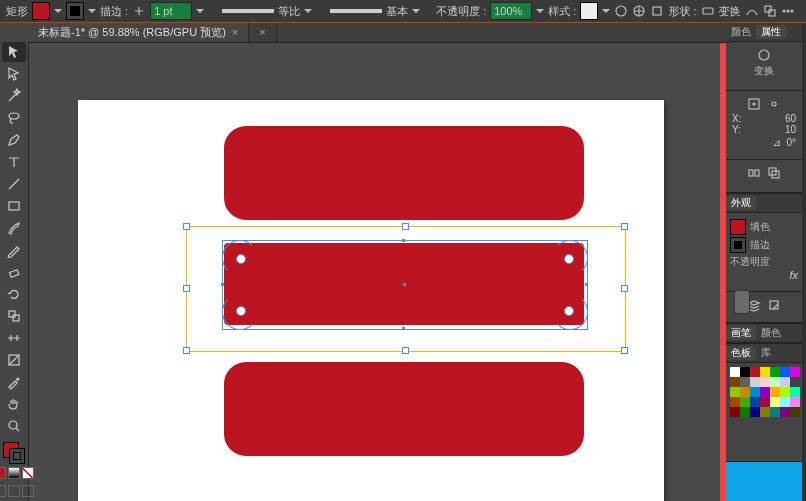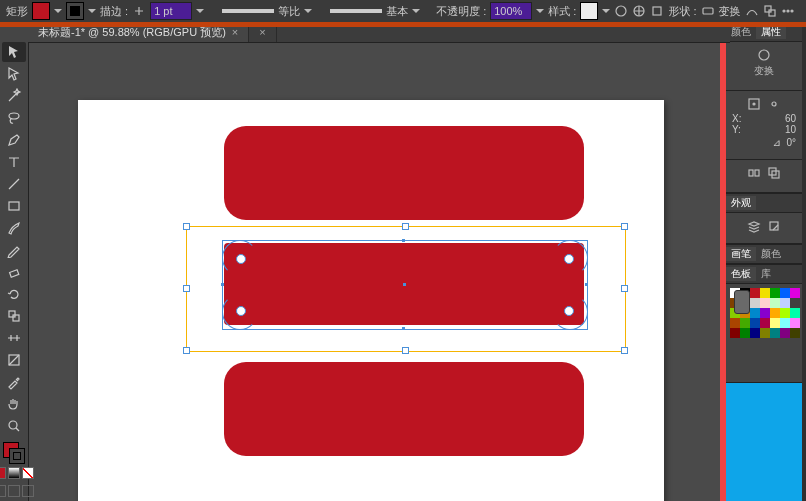--- a/index.html
+++ b/index.html
@@ -1,21 +1,21 @@
 <!DOCTYPE html>
 <html><head>
 <meta charset="utf-8">
 <style>
   html,body{margin:0;padding:0;width:806px;height:501px;background:#2f2f2f;font-family:"Microsoft YaHei",Arial,sans-serif;color:#ccc;font-size:11px;overflow:hidden}
-  .topbar{position:absolute;left:0;top:0;right:0;height:22px;background:#3a3a3a;border-bottom:5px solid #c2410c;display:flex;align-items:center;padding:0 6px;gap:4px;z-index:20}
+  .topbar{position:absolute;left:0;top:0;right:0;height:22px;background:#3a3a3a;border-bottom:1px solid #c2410c;display:flex;align-items:center;padding:0 6px;gap:4px;z-index:20}
   .topbar .lbl{color:#ccc}
   .swatch{width:16px;height:16px;border:1px solid #000;display:inline-block}
   .ic{width:14px;height:14px;display:inline-flex;align-items:center;justify-content:center;color:#ccc}
   .ic svg{width:14px;height:14px;fill:none;stroke:#bbb;stroke-width:1.2}
-  .numbox{background:#4c1d95;border:1px solid #222;height:16px;min-width:34px;display:inline-flex;align-items:center;padding:0 3px;color:#ccc}
+  .numbox{background:#15803d;border:1px solid #222;height:16px;min-width:34px;display:inline-flex;align-items:center;padding:0 3px;color:#ccc}
   .line-sample{width:52px;height:4px;background:#ccc}
   .dd{width:0;height:0;border-left:4px solid transparent;border-right:4px solid transparent;border-top:4px solid #bbb}
   .tabs{position:absolute;left:28px;top:22px;right:76px;height:20px;background:#3c3c3c;display:flex;align-items:stretch;border-bottom:1px solid #222;z-index:15}
   .tab{display:flex;align-items:center;gap:6px;padding:0 10px;color:#ddd;border-right:1px solid #2a2a2a}
   .tab.active{background:#454545}
   .tab .close{color:#aaa}
   .toolcol{position:absolute;left:0;top:22px;width:28px;bottom:0;background:#454545;border-right:1px solid #222;z-index:10;display:flex;flex-direction:column;align-items:center;padding-top:20px;gap:2px}
   .tool{width:24px;height:20px;display:flex;align-items:center;justify-content:center;border-radius:2px}
   .tool.sel{background:#2a2a2a}
   .tool svg{width:16px;height:16px;stroke:#ccc;fill:none;stroke-width:1.2}
@@ -367,20 +367,26 @@
               <rect x="2" y="2" width="7" height="7"></rect>
               <rect x="5" y="5" width="7" height="7"></rect>
             </svg>
           </span>
       </div>
     </div>
 
     <div class="phdr">
       <span class="on">外观</span>
     </div>
+    <div class="pbody" style="height:70px">
+      <div style="margin:2px 0"><span class="smsw" style="background:#bc1421"></span><span class="paneltxt">填色</span></div>
+      <div style="margin:2px 0"><span class="smsw" style="background:#454545;position:relative"><span style="position:absolute;inset:3px;background:#000"></span></span><span class="paneltxt">描边</span></div>
+      <div class="paneltxt" style="margin-left:0">不透明度</div>
+      <div style="text-align:right"><span style="font-style:italic">fx</span></div>
+    </div>
     <div class="pbody" style="height:22px">
       <div class="rowic">
         <span class="ic">
             <svg viewBox="0 0 14 14">
               <path d="M2 5l5-2 5 2-5 2zM2 8l5 2 5-2M2 11l5 2 5-2"></path>
             </svg>
           </span>
         <span class="ic">
             <svg viewBox="0 0 14 14">
               <rect x="3" y="3" width="8" height="8"></rect>

